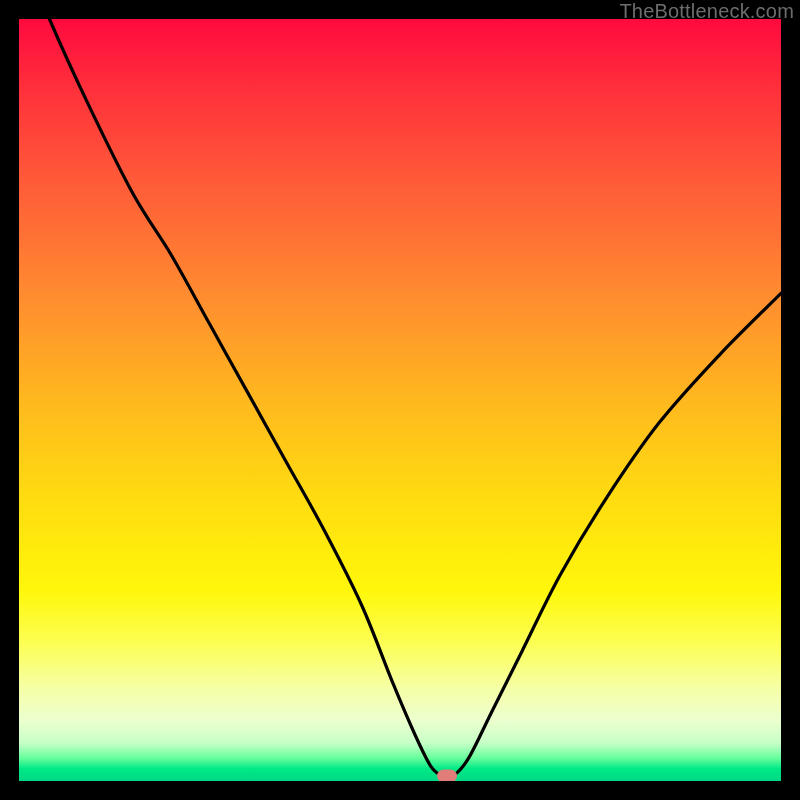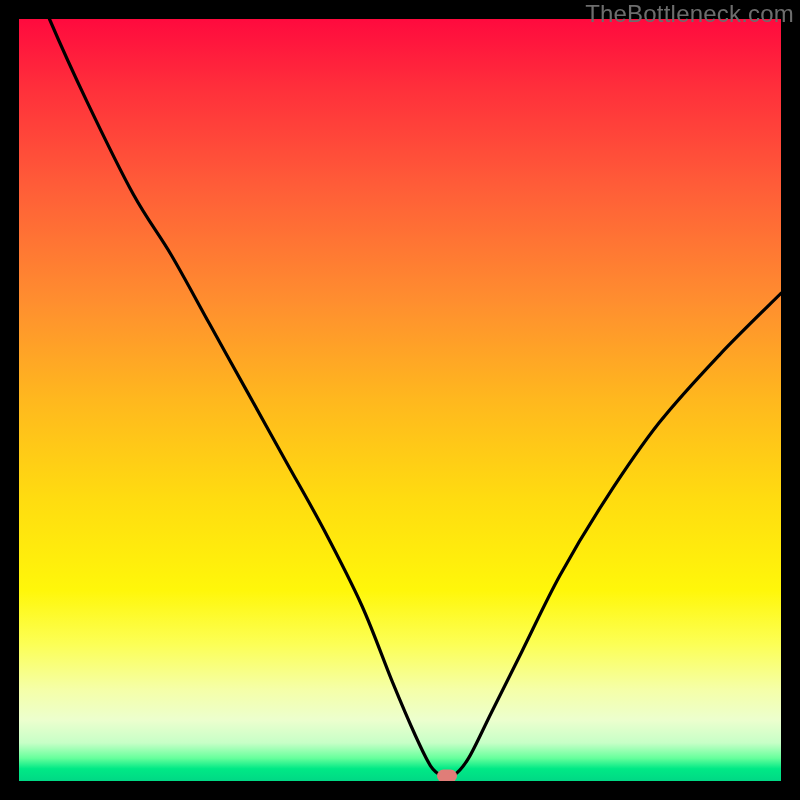--- a/index.html
+++ b/index.html
@@ -56,21 +56,21 @@
     height: 13px;
     border-radius: 7px;
     background: #e07d78;
     transform: translate(-50%, -50%);
   }
   .watermark {
     position: absolute;
     top: 0px;
     right: 6px;
     color: #6d6d6d;
-    font-size: 24px;
+    font-size: 20px;
     font-weight: 500;
     letter-spacing: 0.2px;
   }
 </style>
 </head>
 <body>
 
 <div class="stage">
   <div class="plot">
     <div class="gradient"></div>

